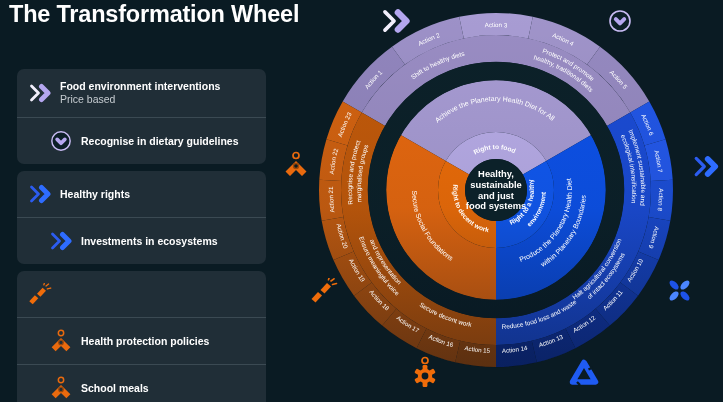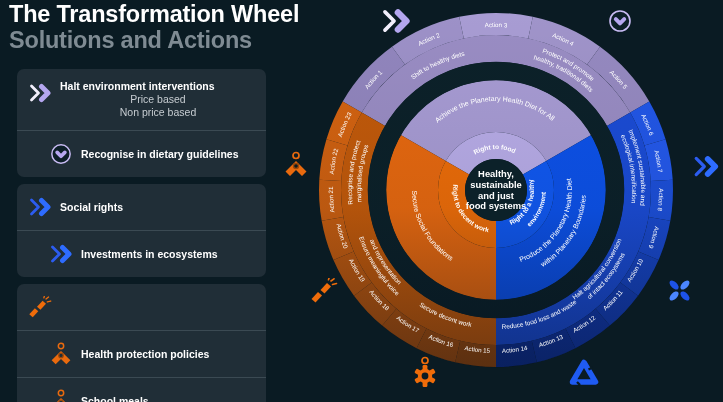--- a/index.html
+++ b/index.html
@@ -12,55 +12,53 @@
   
   .legend{position:absolute;left:17px;top:69px;width:249px;}
   .lgroup{background:#202e37;border-radius:7px;margin-bottom:7px;overflow:hidden;}
   .litem{display:flex;align-items:center;padding:11px 10px 11px 11px;}
   .litem.multi{align-items:flex-start;}
   .litem + .litem{border-top:1px solid #3b4a53;padding-left:32px;}
   .licon{flex:0 0 24px;height:24px;margin-right:8px;display:flex;align-items:center;justify-content:center;}
   .litem.multi .licon{margin-top:1px;}
   .ltext{flex:1;min-width:0;}
   .llabel{font-size:10.5px;font-weight:bold;color:#ffffff;line-height:13px;}
-  .lsub{font-size:10.5px;color:#c6ccd1;line-height:13px;text-align:center;}
+  .lsub{font-size:10.5px;color:#c6ccd1;line-height:13px;}
   
   .wheel{position:absolute;left:290px;top:0;width:433px;height:402px;}
   svg text{font-family:"Liberation Sans",sans-serif;fill:#ffffff;}
   .t-action{font-size:6.2px;}
   .t-solution{font-size:6.4px;}
   .t-goal{font-size:7px;}
   .t-right{font-size:6.6px;font-weight:bold;}
   .t-hub{font-size:9.4px;font-weight:bold;}
   
   .fico{position:absolute;}
 </style>
 </head>
 <body>
 
 <div id="stage">
 
   <div class="hdr">
     <div class="t">The Transformation Wheel</div>
-    <div class="s">Solutions and Actions</div>
   </div>
 
   <div class="legend">
     <div class="lgroup">
       <div class="litem multi">
         <span class="licon">
           <svg width="24" height="20" viewBox="0 0 24 20">
             <path d="M3.5 3 L10.5 10 L3.5 17" fill="none" stroke="#f2effc" stroke-width="2.8" stroke-linecap="round" stroke-linejoin="round"></path>
             <path d="M13.5 3.5 L20 10 L13.5 16.5" fill="none" stroke="#b4a6ef" stroke-width="5" stroke-linecap="round" stroke-linejoin="round"></path>
           </svg>
         </span>
         <div class="ltext">
-          <div class="llabel">Halt environment interventions</div>
+          <div class="llabel">Food environment interventions</div>
           <div class="lsub">Price based</div>
-          <div class="lsub">Non price based</div>
         </div>
       </div>
       <div class="litem">
         <span class="licon">
           <svg width="22" height="22" viewBox="0 0 24 24">
             <circle cx="12" cy="12" r="10" fill="#0d1f28" stroke="#c9bcf4" stroke-width="1.6"></circle>
             <path d="M7.8 10.2 L12 14.4 L16.2 10.2" fill="none" stroke="#b6a7f0" stroke-width="4" stroke-linecap="round" stroke-linejoin="round"></path>
           </svg>
         </span>
         <div class="ltext">
@@ -71,21 +69,21 @@
 
     <div class="lgroup">
       <div class="litem">
         <span class="licon">
           <svg width="24" height="20" viewBox="0 0 24 20">
             <path d="M3.5 3 L10.5 10 L3.5 17" fill="none" stroke="#2c5cf0" stroke-width="2.8" stroke-linecap="round" stroke-linejoin="round"></path>
             <path d="M13.5 3.5 L20 10 L13.5 16.5" fill="none" stroke="#2e6cff" stroke-width="5" stroke-linecap="round" stroke-linejoin="round"></path>
           </svg>
         </span>
         <div class="ltext">
-            <div class="llabel">Social rights</div>
+            <div class="llabel">Healthy rights</div>
           </div>
       </div>
       <div class="litem">
         <span class="licon">
           <svg width="24" height="20" viewBox="0 0 24 20">
             <path d="M3.5 3 L10.5 10 L3.5 17" fill="none" stroke="#2c5cf0" stroke-width="2.8" stroke-linecap="round" stroke-linejoin="round"></path>
             <path d="M13.5 3.5 L20 10 L13.5 16.5" fill="none" stroke="#2e6cff" stroke-width="5" stroke-linecap="round" stroke-linejoin="round"></path>
           </svg>
         </span>
         <div class="ltext">

